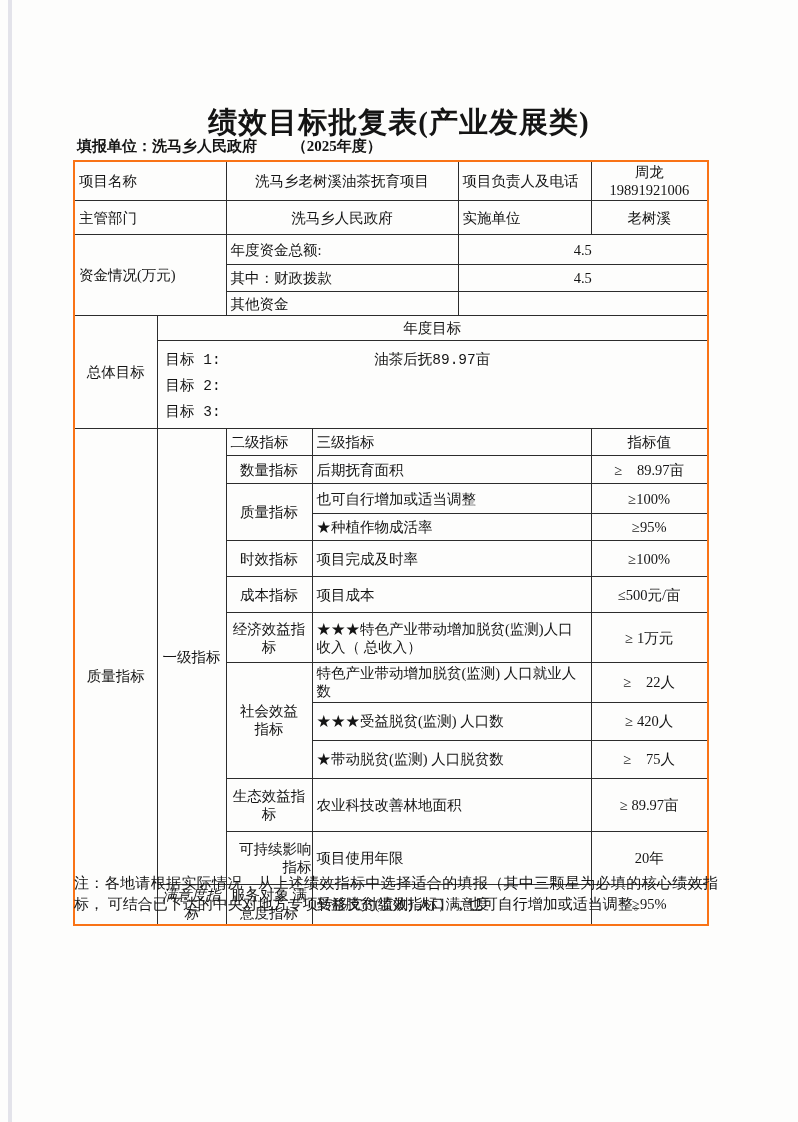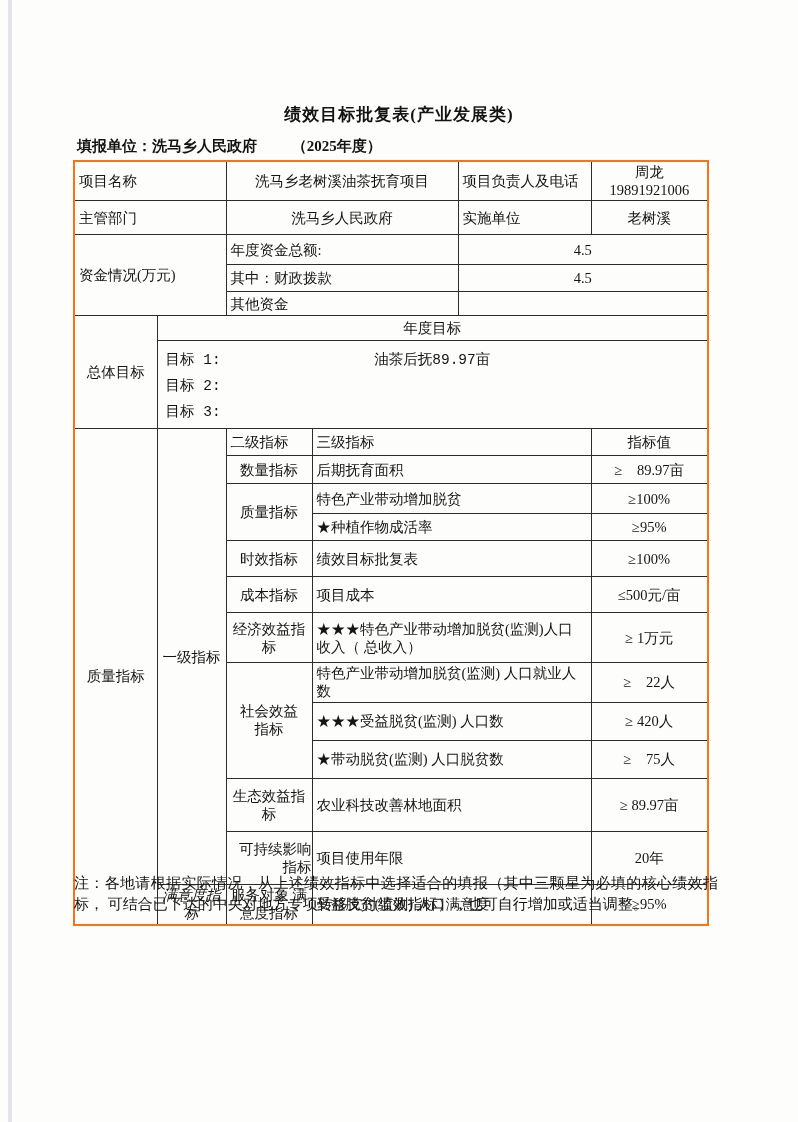--- a/index.html
+++ b/index.html
@@ -11,21 +11,21 @@
   .page{
     position:relative;width:798px;height:1122px;
     background:#fdfdfc;color:#141414;overflow:hidden;
   }
   .scan-edge{
     position:absolute;left:8px;top:0;width:4px;height:100%;
     background:#e3e3ea;
   }
   .doc-title{
     position:absolute;top:103px;left:0;width:100%;
-    text-align:center;font-size:17px;font-weight:bold;letter-spacing:1px;
+    text-align:center;font-size:29px;font-weight:bold;letter-spacing:1px;
   }
   .subline{
     position:absolute;top:137px;left:77px;
     font-size:15px;font-weight:bold;white-space:nowrap;
   }
   .subline .year{margin-left:31px;}
   table.main{
     position:absolute;top:160px;left:73px;width:634px;
     border-collapse:collapse;table-layout:fixed;
     font-size:14.5px;border:2px solid #f97316;
@@ -126,30 +126,30 @@
       <td colspan="2" class="l">三级指标</td>
       <td class="c">指标值</td>
     </tr>
     <tr style="height:28px">
       <td class="c">数量指标</td>
       <td colspan="2" class="l">后期抚育面积</td>
       <td class="c">≥　89.97亩</td>
     </tr>
     <tr style="height:30px">
       <td rowspan="2" class="c">质量指标</td>
-      <td colspan="2" class="l">特色产业带动增加脱贫</td>
+      <td colspan="2" class="l">也可自行增加或适当调整</td>
       <td class="c">≥100%</td>
     </tr>
     <tr style="height:27px">
       <td colspan="2" class="l">★种植作物成活率</td>
       <td class="c">≥95%</td>
     </tr>
     <tr style="height:36px">
       <td class="c">时效指标</td>
-      <td colspan="2" class="l">绩效目标批复表</td>
+      <td colspan="2" class="l">项目完成及时率</td>
       <td class="c">≥100%</td>
     </tr>
     <tr style="height:36px">
       <td class="c">成本指标</td>
       <td colspan="2" class="l">项目成本</td>
       <td class="c">≤500元/亩</td>
     </tr>
     <tr style="height:50px">
       <td class="c" style="padding:1px 0;">经济效益指标</td>
       <td colspan="2" class="l">★★★特色产业带动增加脱贫(监测)人口收入（ 总收入）</td>

